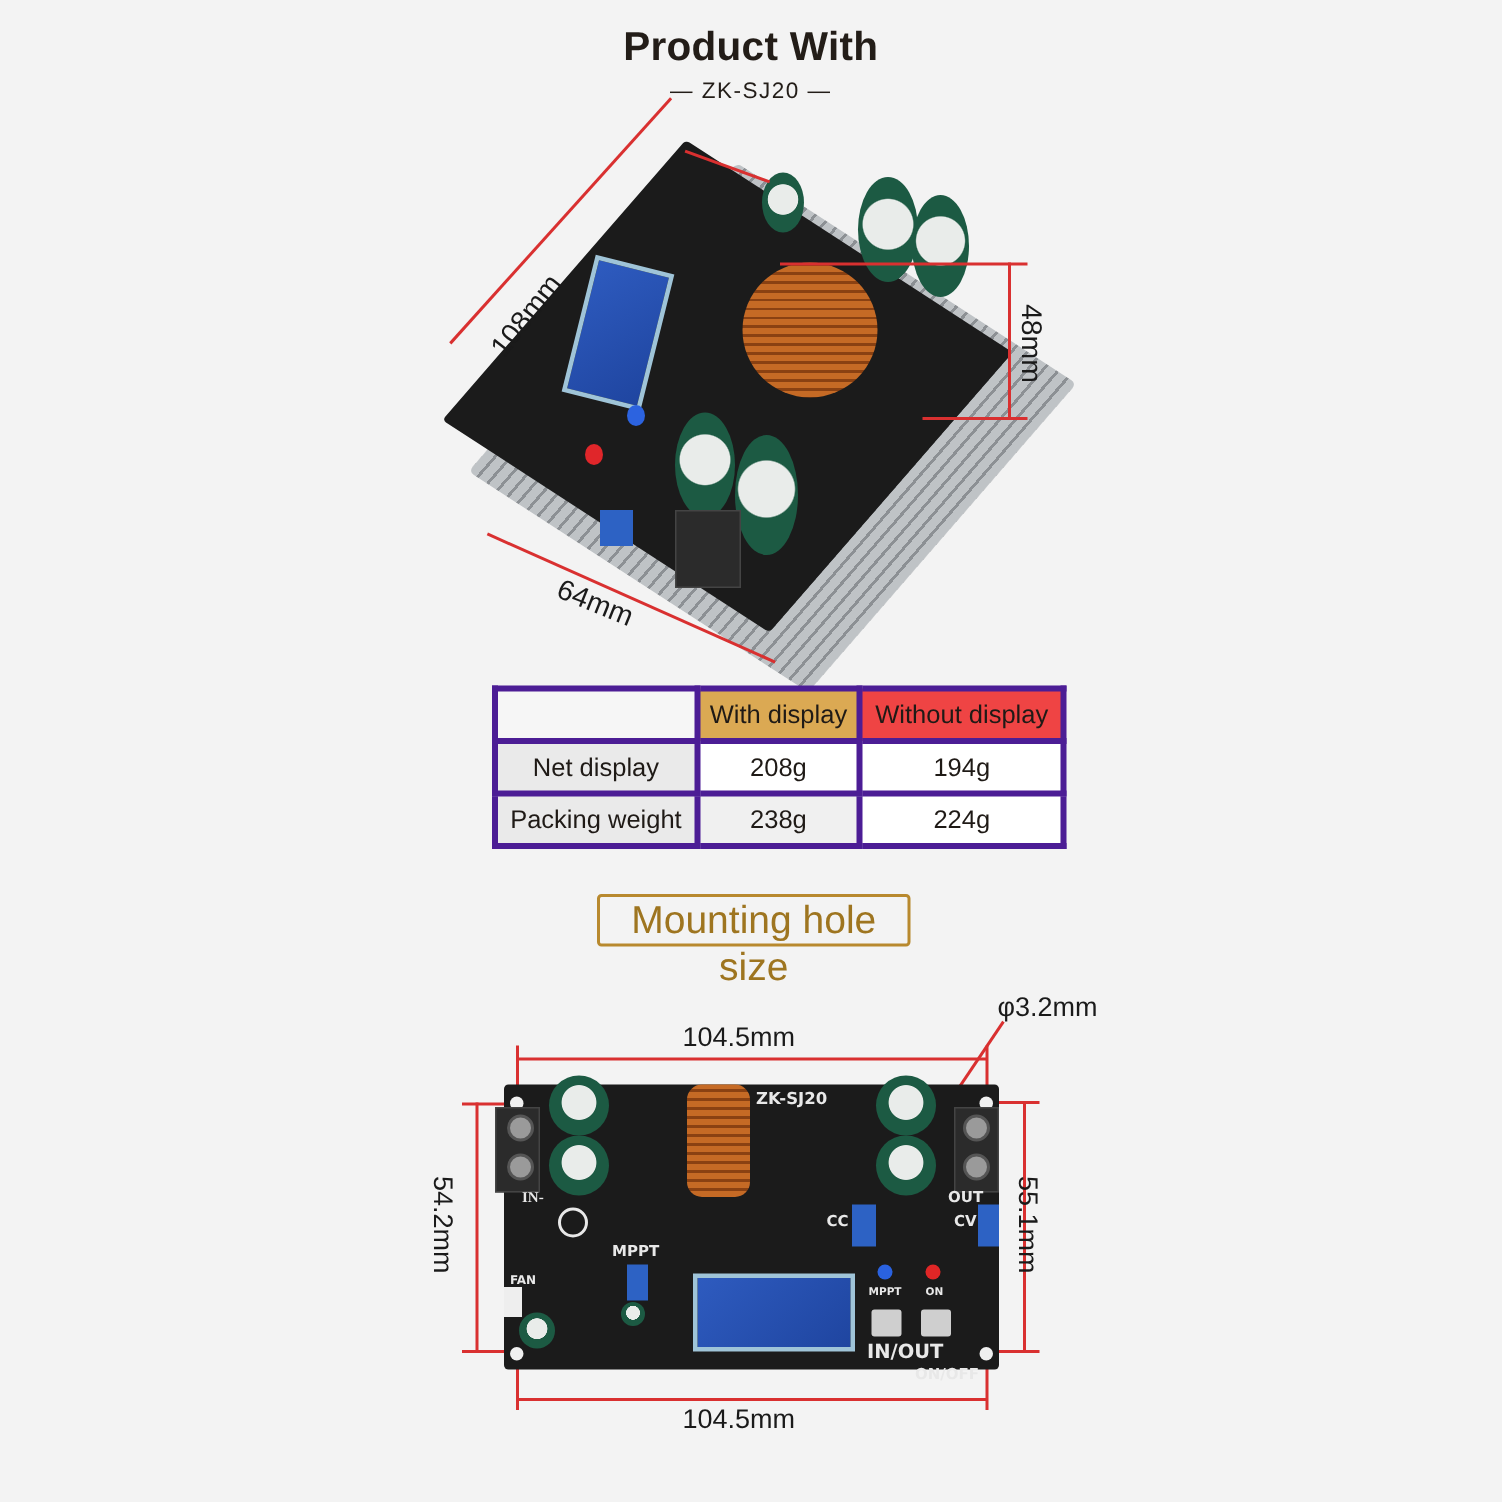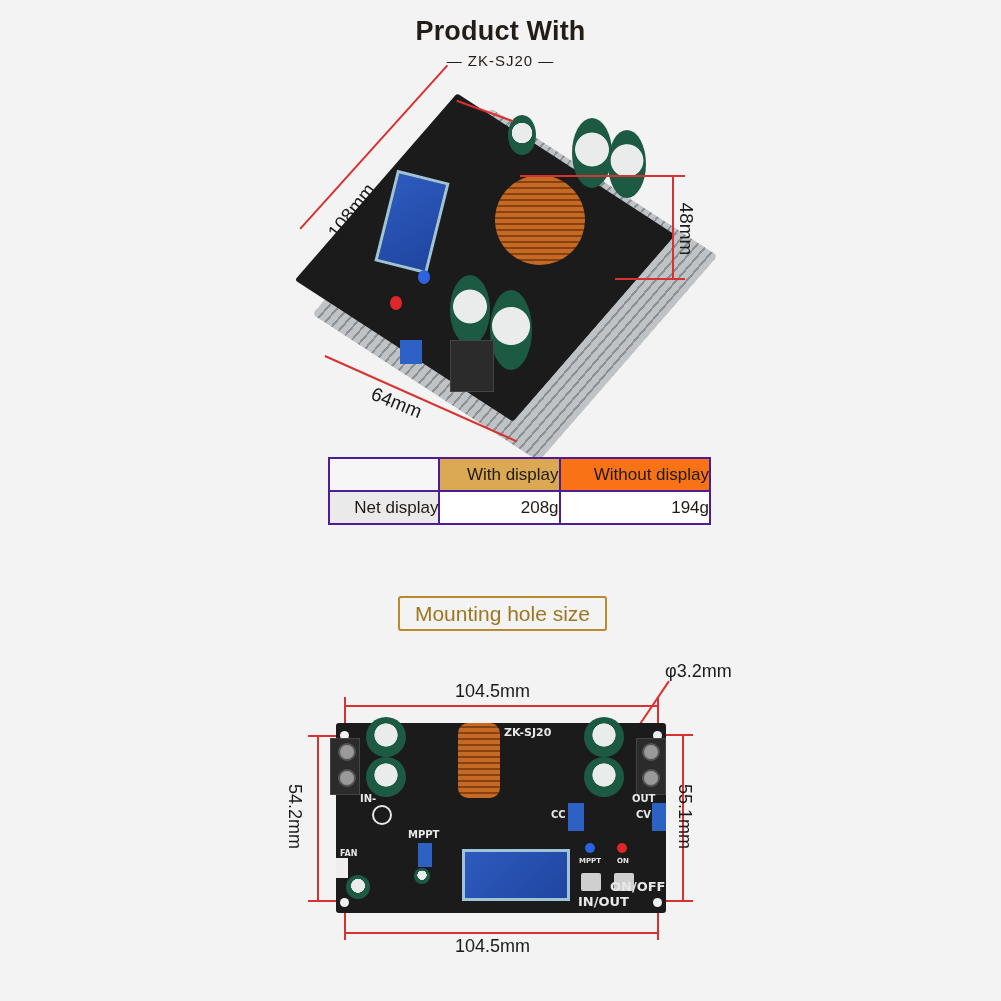--- a/index.html
+++ b/index.html
@@ -6,30 +6,30 @@
   body { width:1001px; height:1001px; background:#f3f3f3; position:relative; overflow:hidden;
          font-family:"Liberation Sans", sans-serif; color:#1f1a16; }
   .abs { position:absolute; }
   .title { left:0; width:1001px; top:16px; text-align:center; font-size:27px; font-weight:bold; color:#231d18; letter-spacing:0.2px; }
   .subtitle { left:0; width:1001px; top:52px; text-align:center; font-size:15px; color:#231d18; letter-spacing:1px; }
   .dim { font-size:18px; color:#1a1a1a; white-space:nowrap; }
   .redline { background:#d93030; position:absolute; }
 
   
   .wt { left:328px; top:457px; width:383px; border-collapse:collapse; position:absolute; font-size:17px; }
-  .wt td { border:2px solid #4c1d95; text-align:right; height:31px; padding:0; }
+  .wt td { border:4px solid #4c1d95; text-align:center; height:31px; padding:0; }
   .wt .h1 { background:#dba953; }
-  .wt .h2 { background:#f97316; }
+  .wt .h2 { background:#ef4444; }
   .wt .blank { background:#f6f6f6; }
   .wt .lbl { background:#eaeaea; }
   .wt .val { background:#ffffff; }
   .wt .val2 { background:#f0f0f0; }
 
   .mount { left:398px; top:596px; width:205px; height:31px; border:2px solid #b8892e; border-radius:3px;
-           text-align:center; line-height:31px; font-size:21px; color:#9e7520; }
+           text-align:center; line-height:31px; font-size:26px; color:#9e7520; }
 
   
   .pcb { background:#1b1b1b; border-radius:3px; }
   .cap { border-radius:50%; background:radial-gradient(circle at 50% 45%, #e9ecea 0 38%, #1c5a43 40% 100%); }
   .coil { border-radius:10px; background:repeating-linear-gradient(0deg, #c56a25 0 4px, #8a4112 4px 6px); }
   .lcd { background:linear-gradient(135deg,#2e5bbf,#1f45a0); border:3px solid #9fc4d8; }
   .term { background:#2b2b2b; border:1px solid #444; }
   .screw { border-radius:50%; background:#9a9a9a; border:2px solid #555; }
   .pot { background:#2d62c4; }
   .hole { border-radius:50%; background:#f0f0f0; }
@@ -80,20 +80,25 @@
       <tr>
     <td class="blank"></td>
     <td class="h1">With display</td>
     <td class="h2">Without display</td>
   </tr>
   <tr>
     <td class="lbl">Net display</td>
     <td class="val">208g</td>
     <td class="val">194g</td>
   </tr>
+  <tr>
+    <td class="lbl">Packing weight</td>
+    <td class="val2">238g</td>
+    <td class="val">224g</td>
+  </tr>
 </tbody>
   </table>
 
 <div class="abs mount">Mounting hole size</div>
 
 <div class="abs dim" style="left:665px;top:661px;font-size:18px;">φ3.2mm</div>
 <div class="redline" style="left:668px;top:681px;width:1.5px;height:52px;transform-origin:top;transform:rotate(34deg);"></div>
 
 <div class="abs dim" style="left:455px;top:681px;">104.5mm</div>
 <div class="redline" style="left:344px;top:705px;width:314px;height:1.5px;"></div>
@@ -131,21 +136,21 @@
   <div class="abs cap" style="left:30px;top:-6px;width:40px;height:40px;"></div>
   <div class="abs cap" style="left:30px;top:34px;width:40px;height:40px;"></div>
   <div class="abs cap" style="left:248px;top:-6px;width:40px;height:40px;"></div>
   <div class="abs cap" style="left:248px;top:34px;width:40px;height:40px;"></div>
   <div class="abs cap" style="left:10px;top:152px;width:24px;height:24px;"></div>
   <div class="abs cap" style="left:78px;top:145px;width:16px;height:16px;"></div>
 
   <div class="abs coil" style="left:122px;top:0;width:42px;height:75px;"></div>
   <div class="abs silk" style="left:168px;top:3px;font-size:11px;">ZK-SJ20</div>
 
-  <div class="abs silk" style="left:24px;top:70px;">IN-</div>
+  <div class="abs silk" style="left:12px;top:70px;font-family:Liberation Serif, serif;">IN-</div>
   <div class="abs silk" style="left:296px;top:70px;">OUT</div>
   <div class="abs silk" style="left:215px;top:86px;">CC</div>
   <div class="abs silk" style="left:300px;top:86px;">CV</div>
   <div class="abs silk" style="left:72px;top:106px;">MPPT</div>
   <div class="abs silk" style="left:4px;top:126px;font-size:8px;text-align:right;">FAN</div>
 
   <div class="abs" style="left:36px;top:82px;width:16px;height:16px;border:2px solid #e8e8e8;border-radius:50%;"></div>
 
   <div class="abs pot" style="left:232px;top:80px;width:16px;height:28px;"></div>
   <div class="abs pot" style="left:316px;top:80px;width:14px;height:28px;"></div>
@@ -156,14 +161,14 @@
   <div class="abs lcd" style="left:126px;top:126px;width:102px;height:46px;"></div>
 
   <div class="abs" style="left:249px;top:120px;width:10px;height:10px;border-radius:50%;background:#2a62e0;"></div>
   <div class="abs" style="left:281px;top:120px;width:10px;height:10px;border-radius:50%;background:#e02626;"></div>
   <div class="abs silk" style="left:243px;top:134px;font-size:7px;">MPPT</div>
   <div class="abs silk" style="left:281px;top:134px;font-size:7px;">ON</div>
 
   <div class="abs" style="left:245px;top:150px;width:20px;height:18px;background:#cfcfcf;border-radius:2px;"></div>
   <div class="abs" style="left:278px;top:150px;width:20px;height:18px;background:#cfcfcf;border-radius:2px;"></div>
   <div class="abs silk" style="left:242px;top:171px;font-size:13px;">IN/OUT</div>
-  <div class="abs silk" style="left:274px;top:156px;font-size:13px;text-align:center;">ON/OFF</div>
+  <div class="abs silk" style="left:274px;top:188px;font-size:10px;text-align:center;">ON/OFF</div>
 </div>
 
 </body></html>

